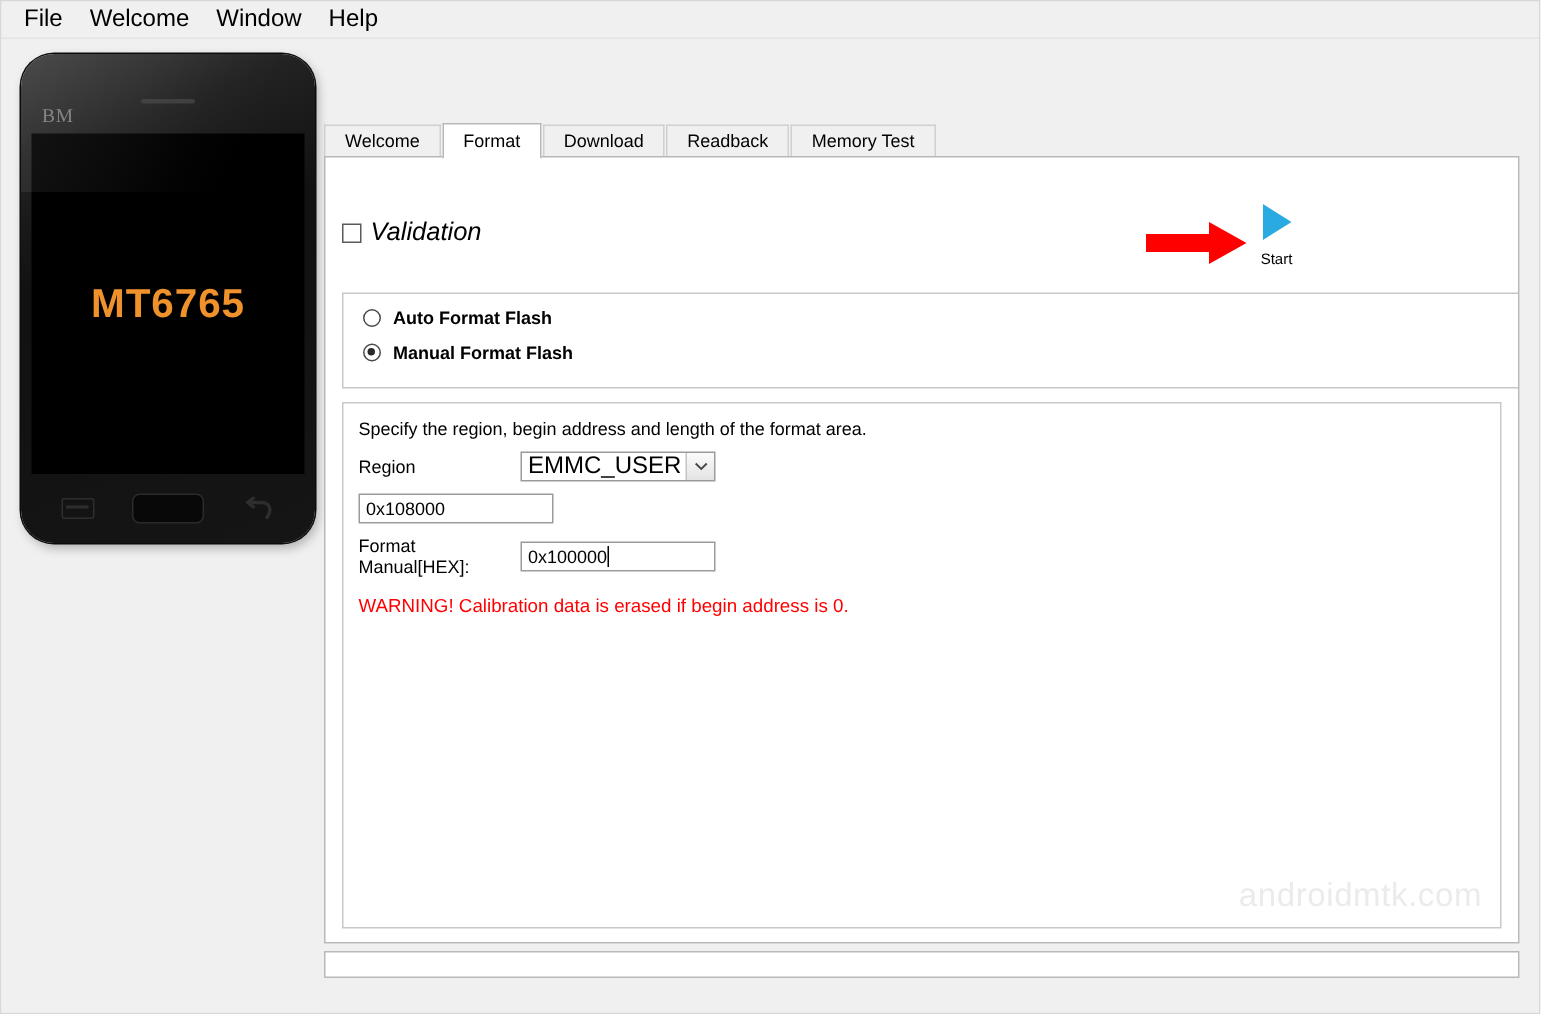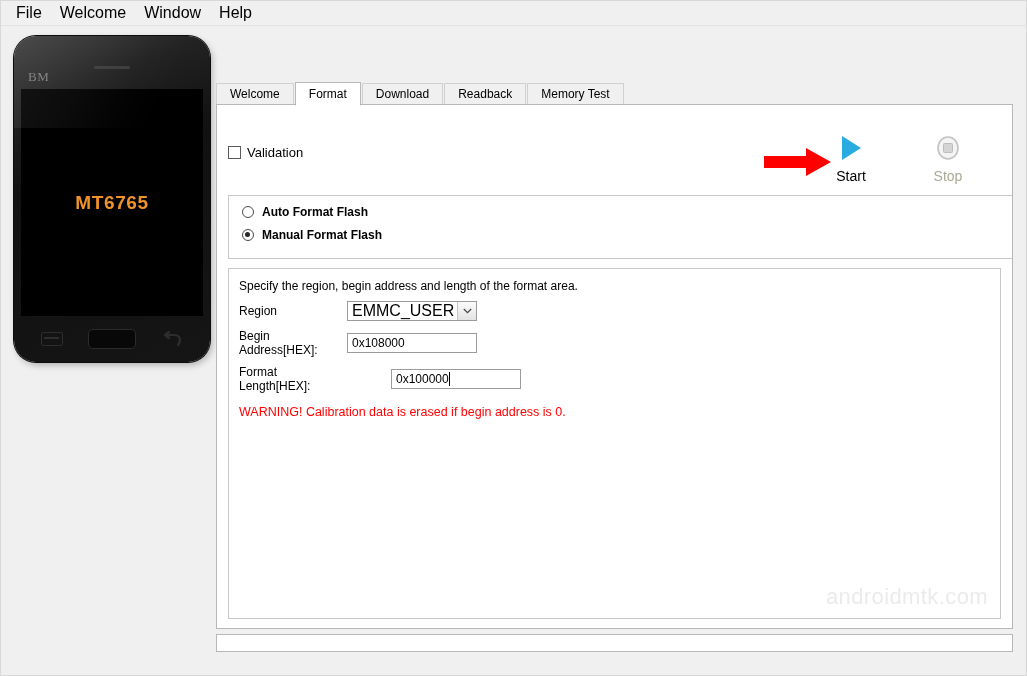--- a/index.html
+++ b/index.html
@@ -121,21 +121,21 @@
     letter-spacing: 0.5px;
   }
   .phone .screen {
     position: absolute;
     left: 7px; top: 53px;
     width: 182px; height: 227px;
     background: #000;
     display: flex; align-items: center; justify-content: center;
   }
   .phone .chip {
-    font-size: 19px; font-weight: bold;
+    font-size: 27px; font-weight: bold;
     color: #f0922b;
     letter-spacing: 0.6px;
   }
   .phone .navbar {
     position: absolute; left: 0; bottom: 0;
     width: 100%; height: 46px;
     display: flex; align-items: center; justify-content: space-around;
     padding: 0 14px; box-sizing: border-box;
   }
   .nav-menu {
@@ -219,21 +219,21 @@
     display: flex; align-items: center;
     cursor: default;
   }
   .chk {
     width: 13px; height: 13px;
     border: 1px solid #5a5a5a;
     background: #fff;
     box-sizing: border-box;
     margin-right: 6px;
   }
-  .validation span { font-size: 13px; }
+  .validation span { font-size: 17px; font-style: italic; }
 
   .redarrow {
     position: absolute;
     left: 547px; top: 42px;
     width: 68px; height: 30px;
   }
   .redarrow svg { display: block; }
 
   .toolbtn {
     position: absolute;
@@ -241,21 +241,21 @@
     display: flex; flex-direction: column;
     align-items: center;
     cursor: default;
   }
   .toolbtn.start { left: 600px; top: 28px; }
   .toolbtn.stop  { left: 697px; top: 28px; }
   .toolbtn .glyph {
     height: 30px; display: flex; align-items: center; justify-content: center;
   }
   .toolbtn .lbl {
-    margin-top: 5px; font-size: 14px; color: #000;
+    margin-top: 5px; font-size: 10px; color: #000;
   }
   .toolbtn.stop .lbl { color: #a8a894; }
 
   
   .groupbox {
     position: absolute;
     border: 1px solid #c8c8c8;
     box-sizing: border-box;
     background: #fff;
   }
@@ -333,21 +333,21 @@
     box-sizing: border-box;
     font-family: "Liberation Sans", sans-serif;
     font-size: 12px;
     padding: 0 0 0 4px;
     color: #000;
     outline: none;
   }
   .txtinput.focused {
     position: relative;
   }
-  .caret-wrap { position: relative; display: inline-block; margin-left: 44px; }
+  .caret-wrap { position: relative; display: inline-block; }
   .caret {
     position: absolute;
     right: -1px; top: 3px;
     width: 1px; height: 14px;
     background: #000;
   }
   .warning {
     margin: 12px 0 0 10px;
     font-size: 12.5px; color: #ff0000;
   }
@@ -436,29 +436,20 @@
 
           <div class="toolbtn start">
             <div class="glyph">
               <svg width="24" height="26" viewBox="0 0 24 26">
                 <path d="M3 1 L22 13 L3 25 Z" fill="#29ABE2"></path>
               </svg>
             </div>
             <div class="lbl">Start</div>
           </div>
 
-          <div class="toolbtn stop">
-            <div class="glyph">
-              <svg width="24" height="26" viewBox="0 0 24 26">
-                <ellipse cx="12" cy="13" rx="10" ry="11" fill="#f4f4f4" stroke="#c2c2c2" stroke-width="1.6"></ellipse>
-                <rect x="7.5" y="8.5" width="9" height="9" rx="1" fill="#d4d4d4" stroke="#bdbdbd" stroke-width="1"></rect>
-              </svg>
-            </div>
-            <div class="lbl">Stop</div>
-          </div>
         </div>
 
         <div class="groupbox gb-mode">
           <div class="radio-row">
             <div class="radio"></div>
             <span>Auto Format Flash</span>
           </div>
           <div class="radio-row">
             <div class="radio on"></div>
             <span>Manual Format Flash</span>
@@ -474,26 +465,25 @@
               <div class="cval">EMMC_USER</div>
               <div class="cbtn">
                 <svg width="9" height="6" viewBox="0 0 9 6">
                     <path d="M0.8 1 L4.5 4.6 L8.2 1" fill="none" stroke="#4a4a4a" stroke-width="1.3"></path>
                   </svg>
               </div>
             </div>
           </div>
 
           <div class="frow">
-            <div class="flabel">Begin Address[HEX]:</div>
             <input class="txtinput" type="text" value="0x108000" style="">
           </div>
 
           <div class="frow">
-            <div class="flabel">Format Length[HEX]:</div>
+            <div class="flabel">Format Manual[HEX]:</div>
             <div class="caret-wrap">
               <input class="txtinput focused" type="text" value="0x100000" style="">
             <span class="caret" style="left: 58px; right: auto;"></span></div>
           </div>
 
           <div class="warning">WARNING! Calibration data is erased if begin address is 0.</div>
 
           <div class="watermark">androidmtk.com</div>
         </div>
       </div>

